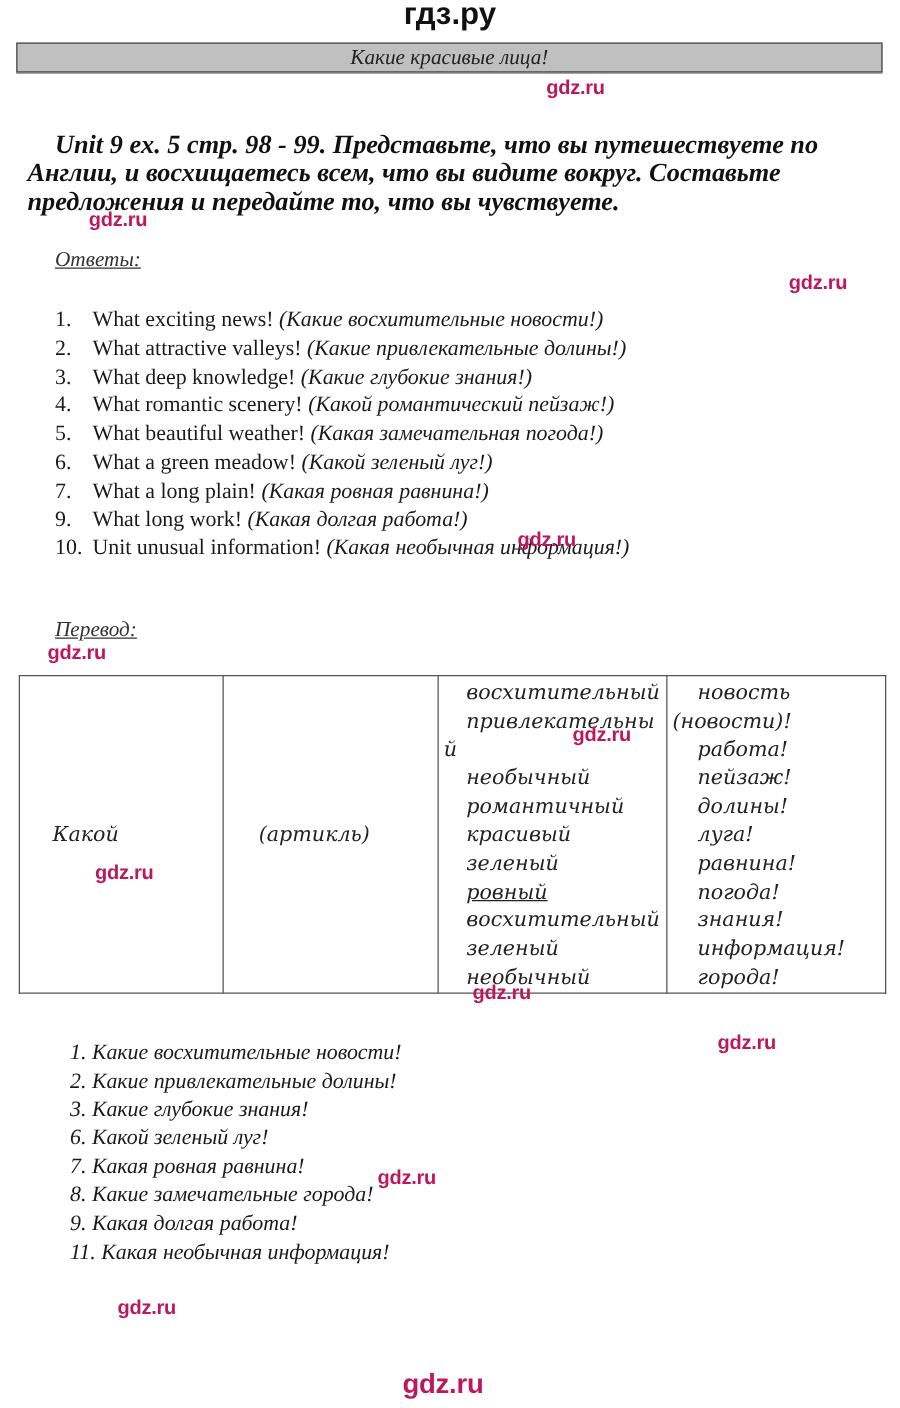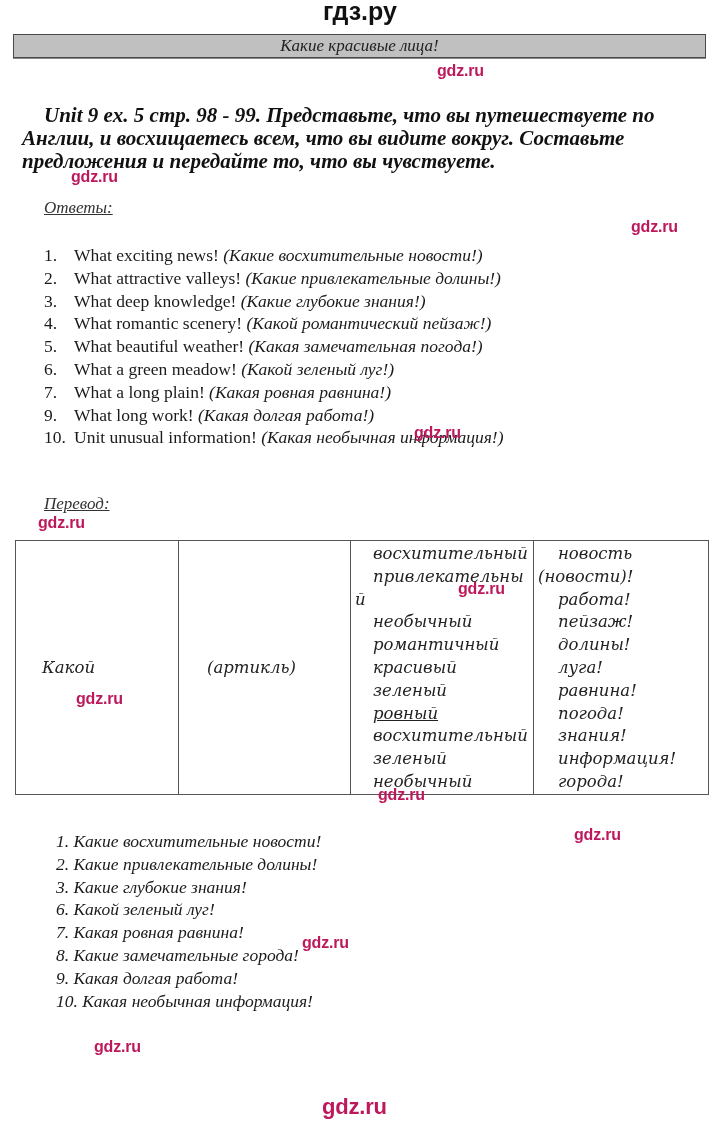--- a/index.html
+++ b/index.html
@@ -121,18 +121,18 @@
 <div class="wm" style="left:378px; top:786px;">gdz.ru</div>
 
 <ul class="translations">
   <li>1. Какие восхитительные новости!</li>
   <li>2. Какие привлекательные долины!</li>
   <li>3. Какие глубокие знания!</li>
   <li>6. Какой зеленый луг!</li>
   <li>7. Какая ровная равнина!</li>
   <li>8. Какие замечательные города!</li>
   <li>9. Какая долгая работа!</li>
-  <li>10. Какая необычная информация!</li>
+  <li>11. Какая необычная информация!</li>
 </ul>
 <div class="wm" style="left:574px; top:826px;">gdz.ru</div>
 <div class="wm" style="left:302px; top:934px;">gdz.ru</div>
 <div class="wm" style="left:94px; top:1038px;">gdz.ru</div>
 <div class="wm" style="left:322px; top:1094px; font-size:22px;">gdz.ru</div>
 
 </body></html>

